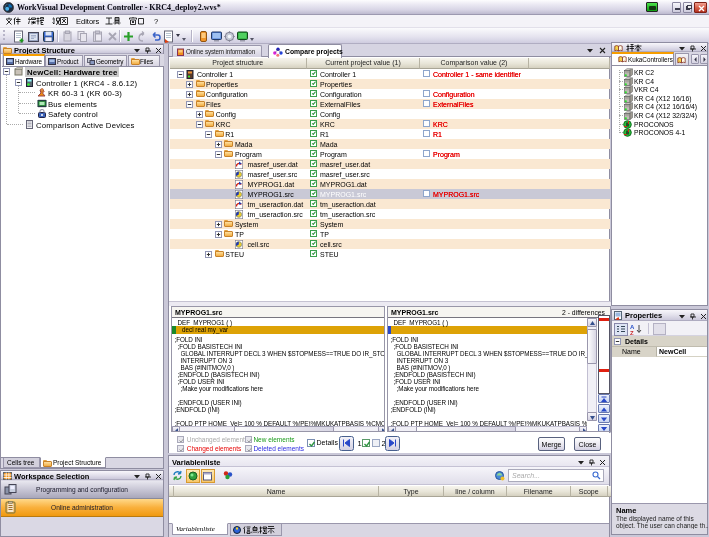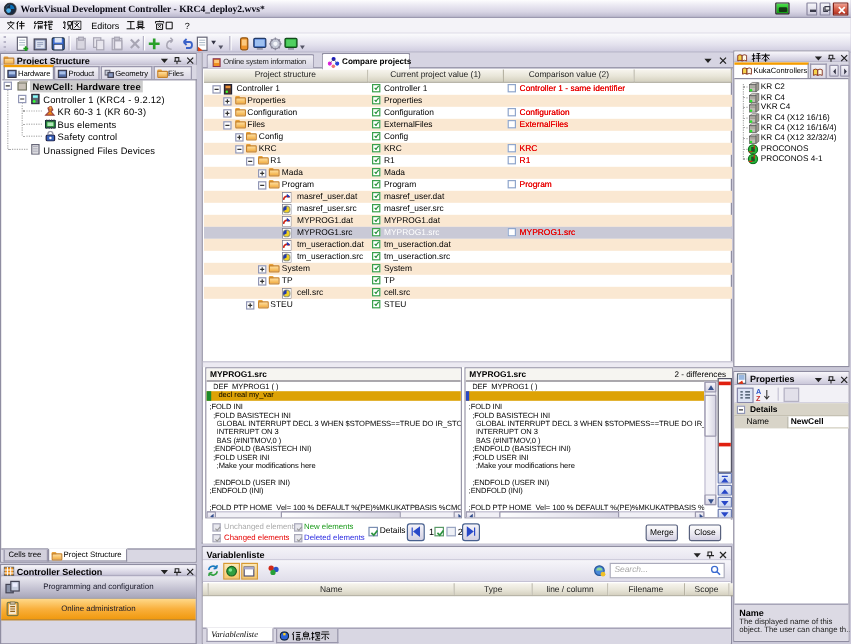--- a/index.html
+++ b/index.html
@@ -214,21 +214,21 @@
     <div class="expbox" style="left:14px;top:33.5px;">
       <svg width="5" height="5">
         <path d="M0.8 2.5 H4.2" stroke="#333" stroke-width="1"></path>
       </svg>
     </div>
     <div class="abs" style="left:24px;top:32.5px;width:9px;height:9px;"><svg width="9" height="9">
         <rect x="1.5" y="0.5" width="6" height="8" fill="#5a6a72" stroke="#223"></rect>
         <rect x="2.5" y="1.5" width="4" height="2" fill="#8ff"></rect>
         <circle cx="3.5" cy="6.5" r="1.2" fill="#3f3"></circle>
       </svg></div>
-    <div class="rowtxt" style="left:35px;top:33.5px;font-size:7.8px;letter-spacing:0.15px;">Controller 1 (KRC4 - 9.2.12)</div>
+    <div class="rowtxt" style="left:35px;top:33.5px;font-size:7.8px;letter-spacing:0.15px;">Controller 1 (KRC4 - 8.6.12)</div>
     <div class="abs" style="left:36px;top:43px;"><svg width="10" height="9">
         <path d="M1 8 L4 5 L3 2 L5.5 1 L7 3.5 L5.5 5 L8 8 Z" fill="#f08a10" stroke="#944"></path>
         <circle cx="5" cy="2" r="1.4" fill="#f0a040" stroke="#944" stroke-width="0.5"></circle>
       </svg></div>
     <div class="rowtxt" style="left:47px;top:44px;font-size:7.8px;letter-spacing:0.15px;">KR 60-3 1 (KR 60-3)</div>
     <div class="abs" style="left:36px;top:53.5px;"><svg width="10" height="9">
         <rect x="1" y="1.5" width="8" height="6" fill="#2a9a3a" stroke="#133"></rect>
         <path d="M2 0.5v2M4 0.5v2M6 0.5v2M8 0.5v2M2 6.5v2M4 6.5v2M6 6.5v2M8 6.5v2" stroke="#445" stroke-width="0.8"></path>
         <rect x="2.5" y="3" width="5" height="3" fill="#b0e8b8"></rect>
       </svg></div>
@@ -236,40 +236,40 @@
     <div class="abs" style="left:36px;top:64px;"><svg width="10" height="9">
         <rect x="1.5" y="3.5" width="7" height="5" rx="1" fill="#3a62b8" stroke="#224"></rect>
         <path d="M3 3.5 V2.5 a2 2 0 0 1 4 0 V3.5" stroke="#99a" stroke-width="1.2" fill="none"></path>
         <circle cx="5" cy="6" r="1" fill="#fff"></circle>
       </svg></div>
     <div class="rowtxt" style="left:47px;top:65px;font-size:7.8px;letter-spacing:0.15px;">Safety control</div>
     <div class="abs" style="left:24px;top:74.5px;"><svg width="9" height="9">
         <rect x="1.5" y="0.5" width="6" height="8" fill="#f2f2f4" stroke="#667"></rect>
         <path d="M2.5 2h4M2.5 3.5h4M2.5 5h4M2.5 6.5h4" stroke="#889" stroke-width="0.6"></path>
       </svg></div>
-    <div class="rowtxt" style="left:35px;top:75.5px;font-size:7.8px;letter-spacing:0.15px;">Unassigned Files Devices</div>
+    <div class="rowtxt" style="left:35px;top:75.5px;font-size:7.8px;letter-spacing:0.15px;">Comparison Active Devices</div>
     <div class="abs" style="left:0px;top:412px;width:162px;height:11px;background:#d9d7e3;border-top:1px solid #8f8da1;"></div>
     <div class="abs" style="left:2px;top:413px;width:37px;height:10px;background:#d2d0dc;border:1px solid #9a97ac;border-top:none;"></div>
     <div class="abs" style="left:6px;top:414px;font-size:6.5px;">Cells tree</div>
     <div class="abs" style="left:39px;top:412px;width:66px;height:11px;background:#fff;border:1px solid #8f8da1;border-top:1px solid #fff;"></div>
     <div class="abs" style="left:42px;top:413.5px;width:8px;height:7px;">
       <div class="folder" style="width:8px">
         <b></b>
         <i></i>
       </div>
     </div>
     <div class="abs" style="left:52px;top:414px;font-size:6.5px;">Project Structure</div>
   </div>
 <div class="panel" style="left:0px;top:470px;width:164px;height:67px;background:#dad8e4;">
     <div class="ptitle"></div>
     <div class="abs" style="left:2px;top:0.5px;width:9px;height:8px;"><svg width="9" height="8">
         <rect x="0.5" y="0.5" width="8" height="7" fill="#f09018" stroke="#666"></rect>
         <path d="M3.2 0.5 V7.5 M5.9 0.5 V7.5 M0.5 3 H8.5 M0.5 5.5 H8.5" stroke="#fff" stroke-width="0.8"></path>
       </svg></div>
-    <div class="pt-t" style="left:13px;">Controller Selection</div>
+    <div class="pt-t" style="left:13px;">Workspace Selection</div>
     <svg class="abs" style="left:132px;top:2px" width="30" height="7" viewBox="0 0 30 7">
       <path d="M1 2 l3 3.5 l3-3.5 z" fill="#222"></path>
       <path d="M13 1 h3 v3 h-3 z M14.5 4 v2.5 M12 4 h6" stroke="#222" stroke-width="0.9" fill="none"></path>
       <path d="M23 1 l5 5 M28 1 l-5 5" stroke="#222" stroke-width="1"></path>
     </svg>
     <div class="abs" style="left:0px;top:10px;width:162px;height:18px;background:linear-gradient(180deg,#e8e7ef,#c2c0d0 60%,#a9a7ba);border-bottom:1px solid #8a8a9a;"></div>
     <div class="abs" style="left:3px;top:12px;width:13px;height:13px;"><svg width="13" height="13">
         <rect x="1" y="4" width="6" height="7" fill="#8a92a8" stroke="#445"></rect>
         <rect x="5" y="1.5" width="7" height="8" fill="#c8cede" stroke="#445"></rect>
         <rect x="6.5" y="3" width="4" height="3" fill="#eef"></rect>

